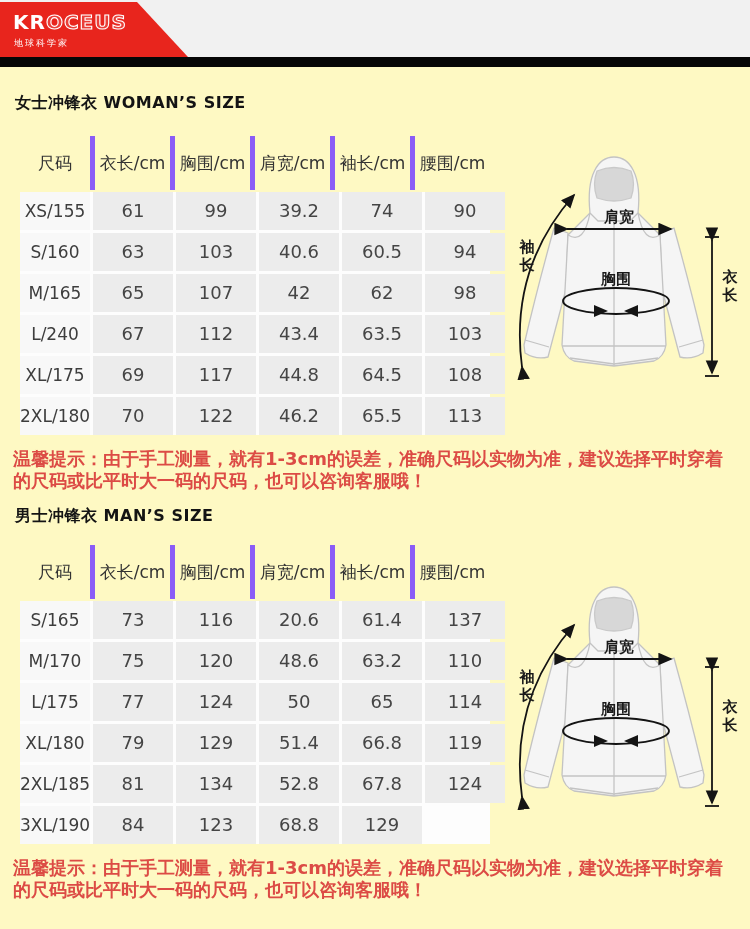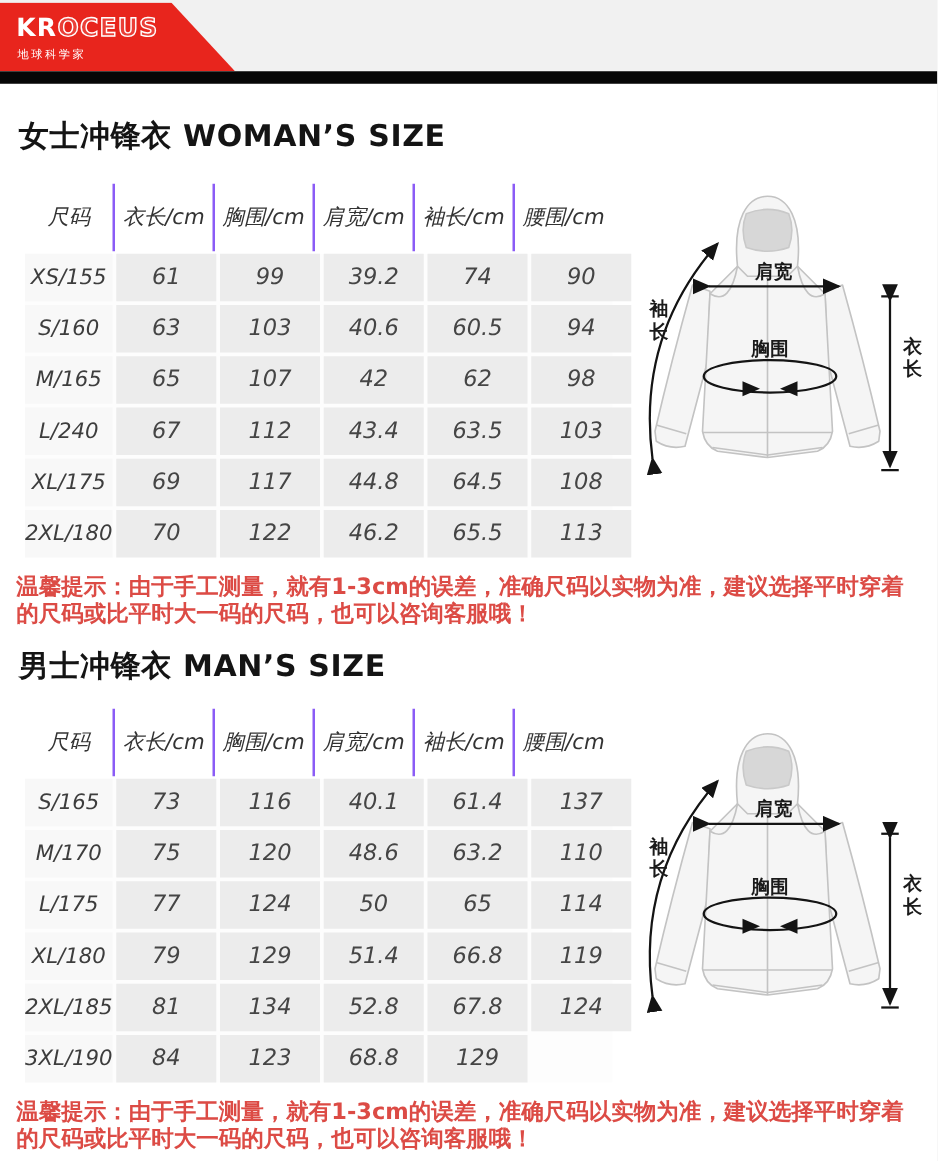--- a/index.html
+++ b/index.html
@@ -1,38 +1,38 @@
 <!DOCTYPE html>
 <html><head>
 <meta charset="utf-8">
 <style>
   html,body{margin:0;padding:0;}
   body{font-family:"DejaVu Sans","Liberation Sans",sans-serif;background:#e9e9e9;}
-  #page{position:relative;width:750px;height:929px;background:#ffffff;overflow:hidden;margin:0 auto;}
+  #page{position:relative;width:750px;height:929px;background:#fef9c3;overflow:hidden;margin:0 auto;}
 
   
   .banner{position:relative;height:67px;background:#f1f1f1;}
   .banner-bar{position:absolute;left:0;right:0;top:57px;height:10px;background:#060606;}
   .banner-flag{position:absolute;left:0;top:2px;width:196px;height:55px;background:#e8251d;
     -webkit-clip-path:polygon(0 0,137px 0,188px 100%,0 100%);
     clip-path:polygon(0 0,137px 0,188px 100%,0 100%);}
   .logo{position:absolute;left:13px;top:10px;color:#fff;font-weight:bold;font-size:20px;
     letter-spacing:1px;white-space:nowrap;}
   .logo .outline{color:rgba(255,255,255,0.12);-webkit-text-stroke:1.1px #fff;}
   .logo-sub{position:absolute;left:14px;top:37px;color:#fff;font-size:9px;letter-spacing:2px;white-space:nowrap;}
 
   
-  .sec-title{margin:26px 0 0 15px;font-size:24px;font-weight:bold;color:#141414;letter-spacing:0.5px;}
+  .sec-title{margin:26px 0 0 15px;font-size:16px;font-weight:bold;color:#141414;letter-spacing:0.5px;}
   .sec-title.men{margin-top:14px;}
 
-  .sizetable{margin:22px 0 0 20px;width:470px;font-style:italic;}
+  .sizetable{margin:22px 0 0 20px;width:470px;}
   .sizetable.men{margin-top:18px;}
   .thead{display:grid;grid-template-columns:70px 80px 80px 80px 80px 80px;height:54px;}
   .th{text-align:center;line-height:54px;font-size:17px;color:#333;}
-  .th.sep{border-left:2px solid #8b5cf6;}
+  .th.sep{border-left:5px solid #8b5cf6;}
   .tbody{display:grid;grid-template-columns:70px 80px 80px 80px 80px 80px;gap:3px;background:#fdfdfd;margin-top:2px;}
   .td{height:38px;line-height:38px;text-align:center;background:#ececec;font-size:18px;color:#454545;}
   .td.sizecol{background:#f8f8f8;font-size:17px;color:#3d3d3d;}
 
   .note{margin:13px 15px 0 13px;width:724px;color:#dc4b45;font-size:18px;font-weight:bold;line-height:22px;}
 
   
   .diagram{position:absolute;left:504px;width:240px;height:252px;}
   #diagram-woman{top:149px;}
   #diagram-man{top:579px;}
@@ -107,21 +107,21 @@
         <div class="th sep">衣长/cm</div>
         <div class="th sep">胸围/cm</div>
         <div class="th sep">肩宽/cm</div>
         <div class="th sep">袖长/cm</div>
         <div class="th sep">腰围/cm</div>
       </div>
     <div class="tbody">
         <div class="td sizecol">S/165</div>
         <div class="td">73</div>
         <div class="td">116</div>
-        <div class="td">40.1</div>
+        <div class="td">20.6</div>
         <div class="td">61.4</div>
         <div class="td">137</div>
         <div class="td sizecol">M/170</div>
         <div class="td">75</div>
         <div class="td">120</div>
         <div class="td">48.6</div>
         <div class="td">63.2</div>
         <div class="td">110</div>
         <div class="td sizecol">L/175</div>
         <div class="td">77</div>

